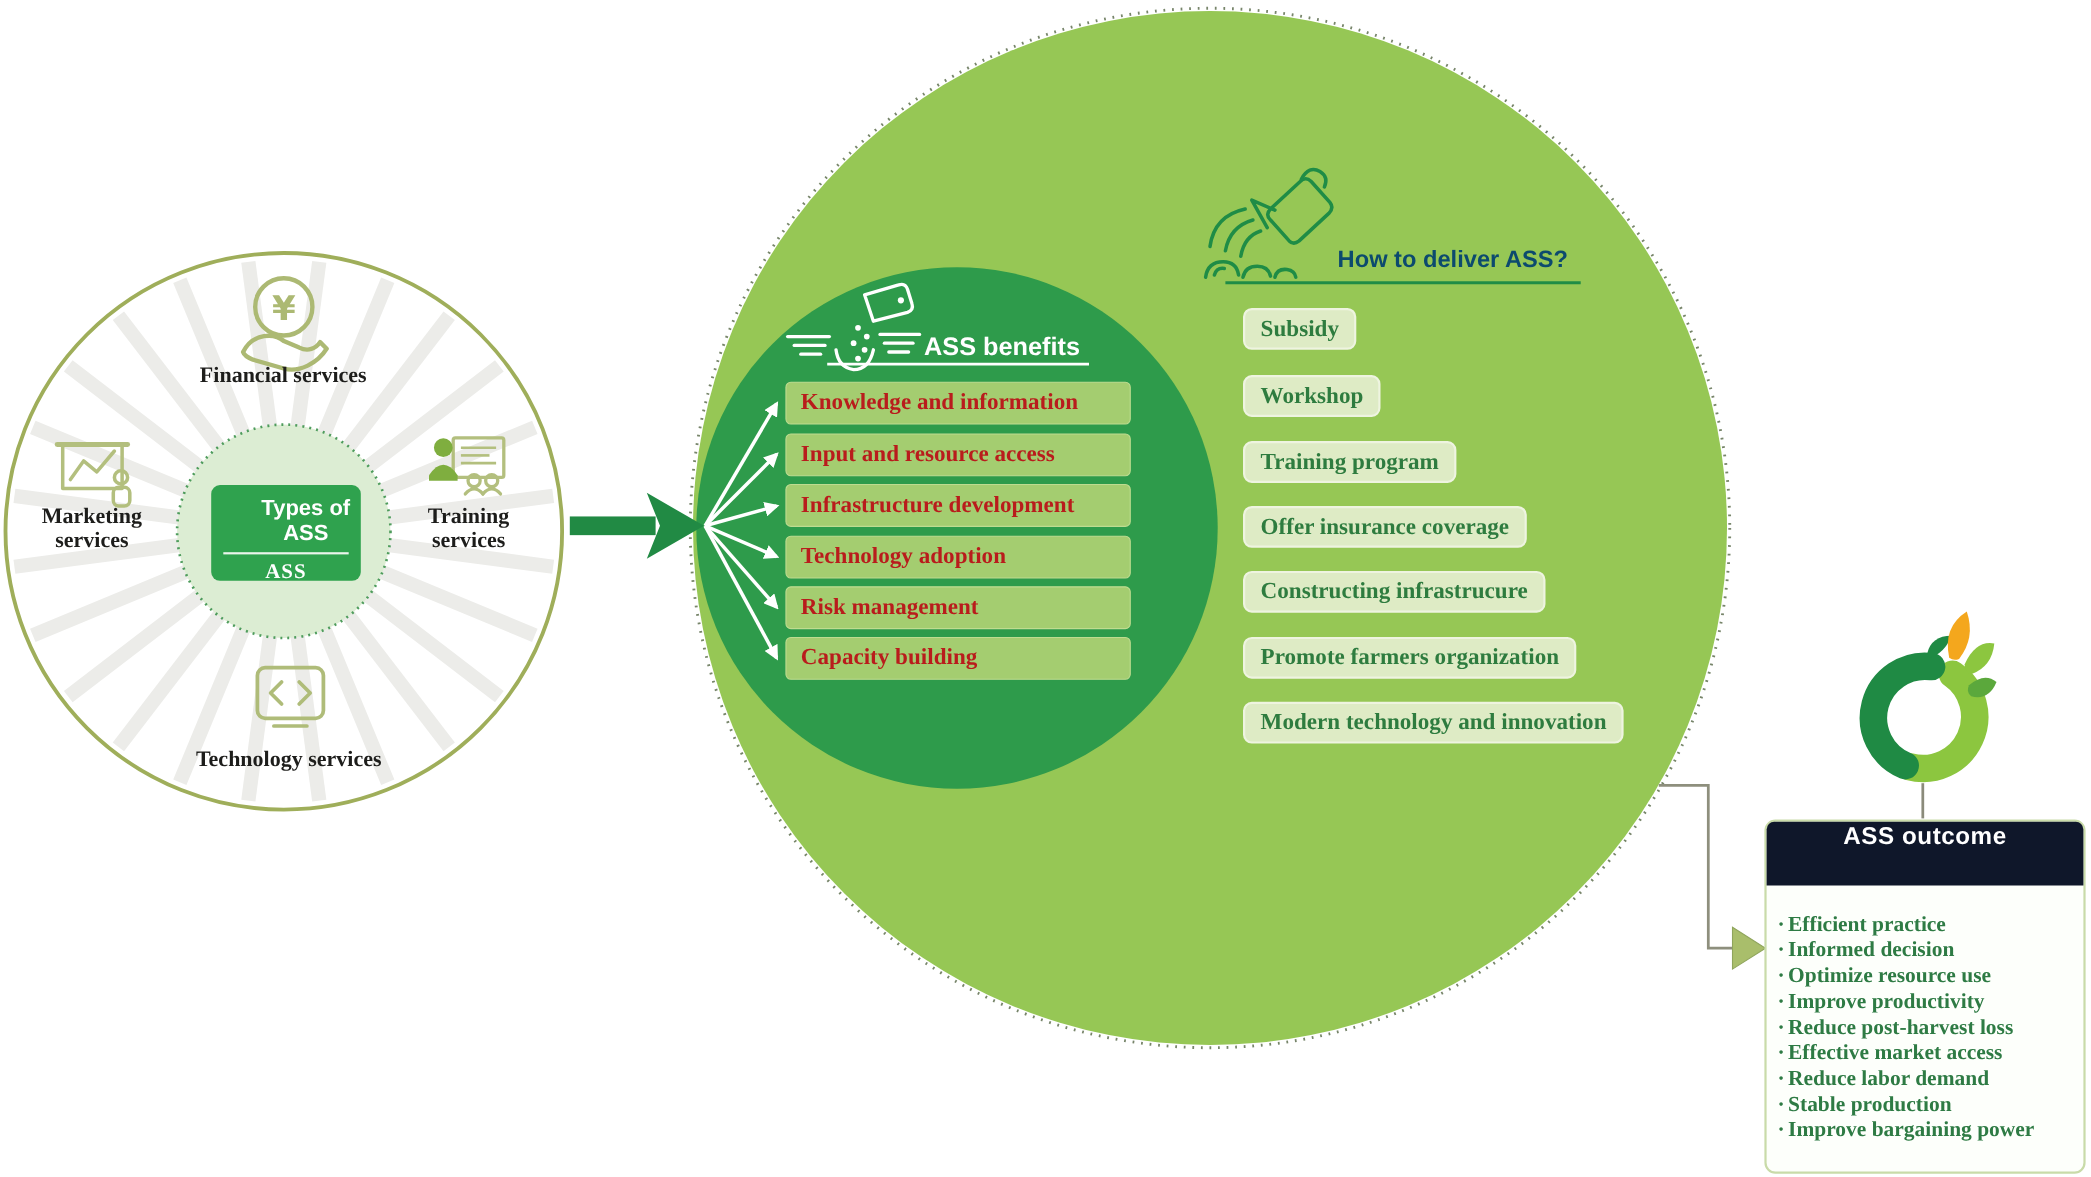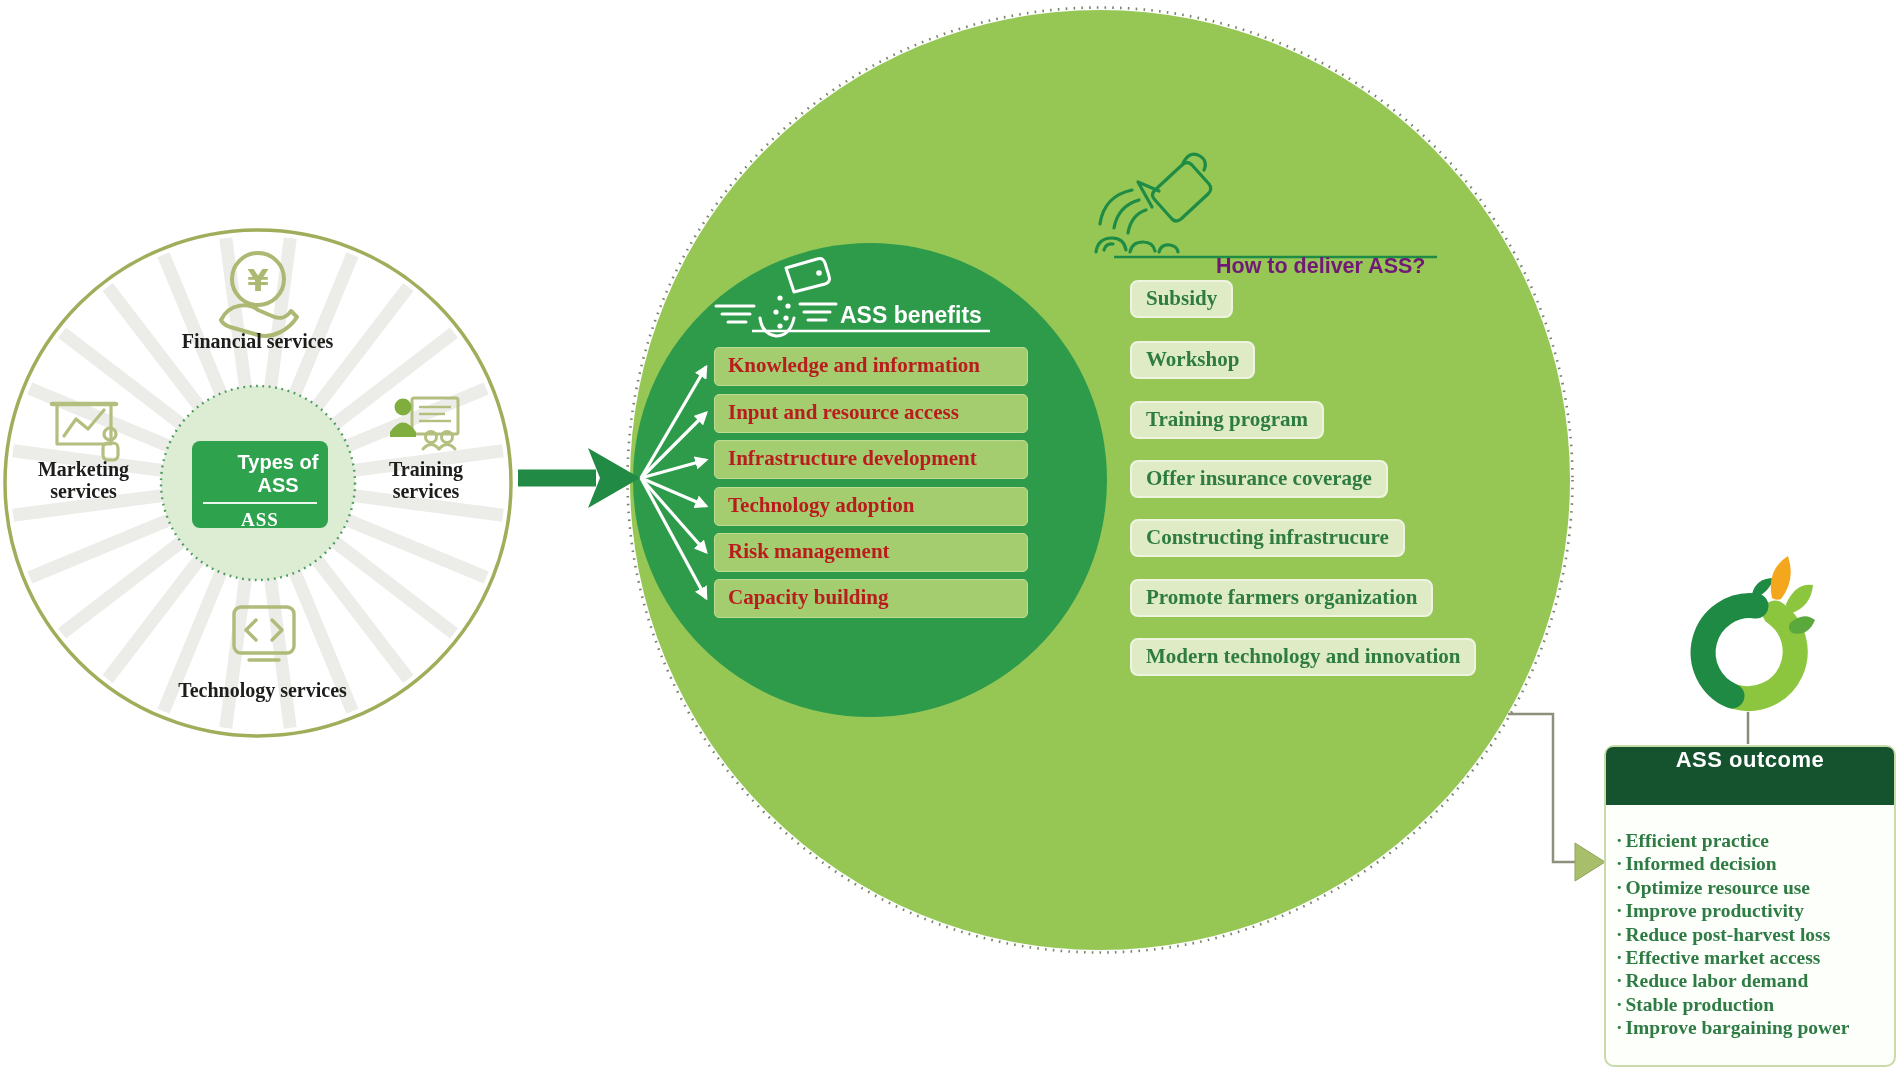--- a/index.html
+++ b/index.html
@@ -19,30 +19,30 @@
   .cb-sub{font:700 19px "Liberation Serif",serif;color:#ffffff;letter-spacing:1px;}
 
   
   .benefits-title{position:absolute;left:840px;top:302px;font:700 23px "Liberation Sans",sans-serif;color:#ffffff;}
   .b-row{position:absolute;left:714px;width:314px;height:39px;box-sizing:border-box;
          background:#A4CD70;border:1.5px solid #BEDC90;border-radius:5px;
          font:700 21px "Liberation Serif",serif;color:#b91c1c;line-height:35px;
          padding-left:13px;white-space:nowrap;}
 
   
-  .deliver-title{position:absolute;left:1216px;top:224px;font:700 21.5px "Liberation Sans",sans-serif;color:#701a75;margin-top:30px;}
+  .deliver-title{position:absolute;left:1216px;top:224px;font:700 21.5px "Liberation Sans",sans-serif;color:#0c4a6e;}
   .pill{position:absolute;left:1130px;height:38px;box-sizing:border-box;display:inline-block;
         background:#DEEBC5;border:2px solid #EEF4E0;border-radius:8px;
         font:700 21px "Liberation Serif",serif;color:#2E7C3F;line-height:33px;
         padding:0 14px;white-space:nowrap;}
 
   
   .outcome-box{position:absolute;left:1604px;top:745px;width:292px;height:322px;background:#FDFFFB;
                border:2px solid #C9DBA9;border-radius:10px;box-sizing:border-box;}
-  .outcome-header{height:58px;line-height:58px;background:#14532d;border-radius:7px 7px 0 0;
+  .outcome-header{height:58px;line-height:58px;background:#0f172a;border-radius:7px 7px 0 0;
                   text-align:center;color:#ffffff;font:700 22px "Liberation Sans",sans-serif;letter-spacing:.5px;}
   .outcome-body{padding:24px 6px 0 10px;}
   .o-line{font:700 19.5px "Liberation Serif",serif;color:#2E7B44;line-height:23.4px;white-space:nowrap;}
   .o-line::before{content:"\00B7";margin-right:3px;font-weight:900;}
 </style>
 </head>
 <body>
 
 <div class="stage">
 

